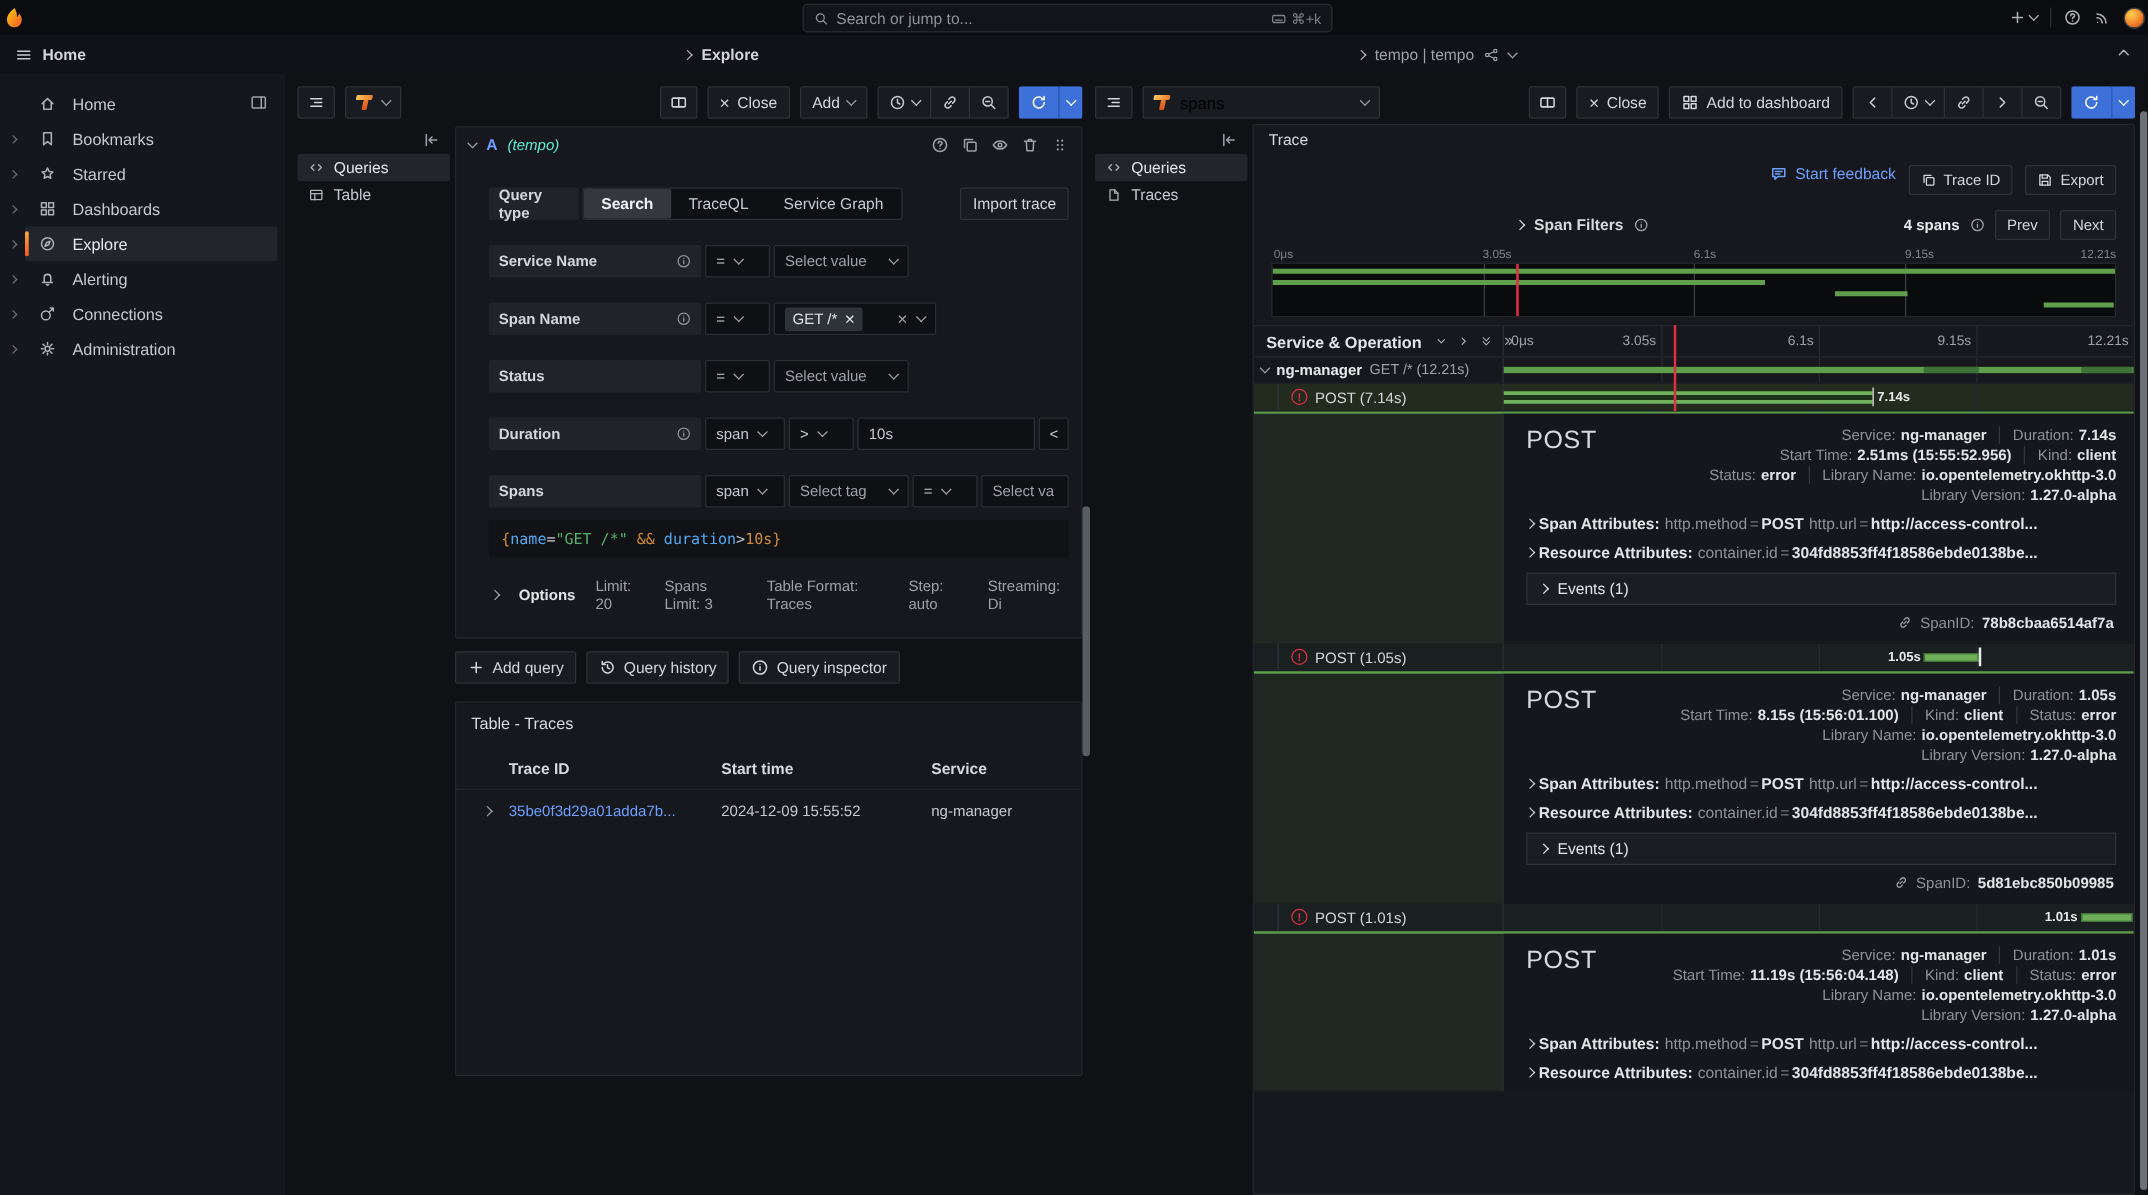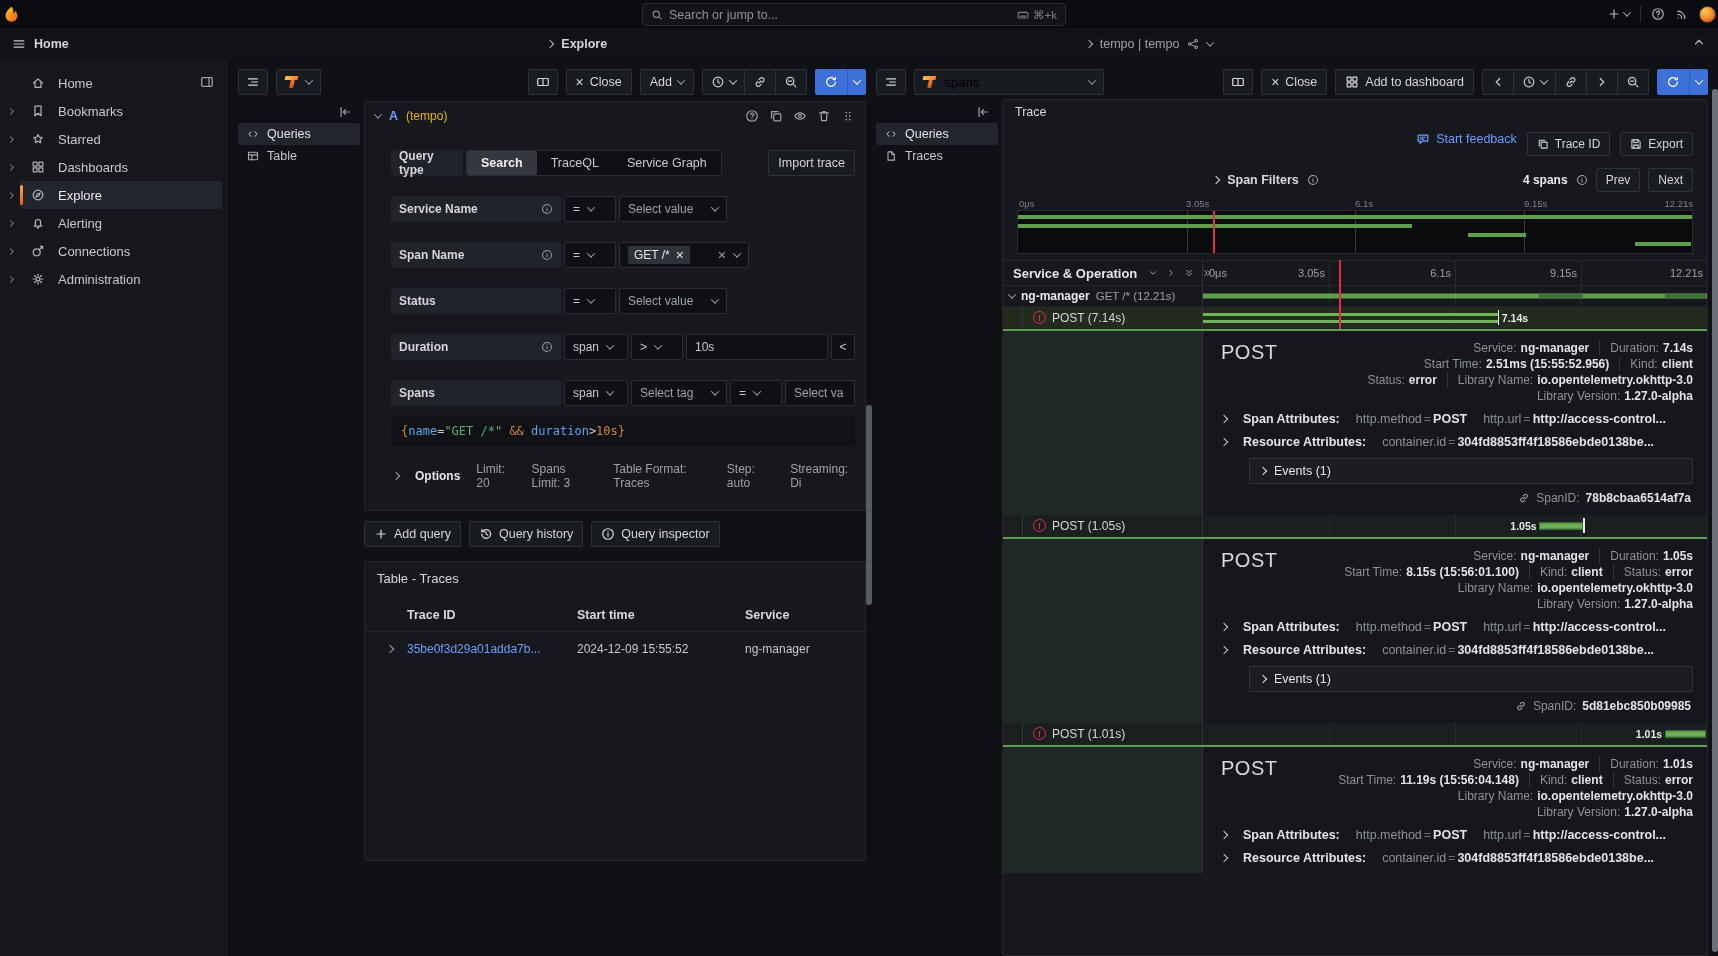--- a/index.html
+++ b/index.html
@@ -89,21 +89,21 @@
   .subnav-item { height:22px; display:flex; align-items:center; gap:8px; padding:0 9px; color:#c7c9d1;
     font-size:12.5px; cursor:pointer; border-radius:2px; }
   .subnav-item.active { background:#22252c; color:#e3e4e8; }
   .subnav-item .si { color:#aeb1b7; display:flex; }
 
   
   .editor-col { flex:1; min-width:0; padding-top:2px; display:flex; flex-direction:column; }
   .qcard { background:#16181d; border:1px solid #23262b; border-radius:2px; overflow:hidden; }
   .qhead { height:28px; display:flex; align-items:center; gap:8px; padding:0 10px; }
   .qhead .refid { color:#6e9fff; font-weight:700; font-size:12.5px; }
-  .qhead .dshint { color:#eab308; }
+  .qhead .dshint { color:#5eead4; font-style:italic; }
   .qhead .hicons { margin-left:auto; display:flex; gap:10px; color:#9da1a8; align-items:center; }
   .qform { padding:4px 10px 10px 26px; display:flex; flex-direction:column; gap:4px; }
   .frow { display:flex; gap:3px; align-items:stretch; height:26px;margin-top:16px; }
   .flabel { width:170px; flex:none; background:#202329; display:flex; align-items:center; gap:6px;
     padding:0 8px; font-weight:700; font-size:12px; color:#d5d6db; border-radius:2px; }
   .flabel .inf { margin-left:auto; color:#8e9299; display:flex; }
   .fcell { background:#0e1014; border:1px solid #2a2d33; border-radius:2px; display:flex; align-items:center;
     gap:6px; padding:0 8px; color:#c7c9d1; }
   .fcell .cv { color:#9da1a8; margin-left:2px; }
   .fcell.grow { flex:1; min-width:0; }
@@ -194,25 +194,25 @@
   .detail { display:flex; border-top:2px solid #5f9e4a; }
   .detail .strip { width:200px; flex:none; background:rgba(95,158,74,0.12); border-right:1px solid #2e3137; }
   .dcard { flex:1; background:#15171c; padding:10px 14px 8px 18px; min-width:0; }
   .dhead { display:flex; }
   .dop { font-size:20px; color:#d8d9dd; letter-spacing:0.5px; }
   .dmeta { margin-left:auto; display:flex; flex-direction:column; gap:2px; }
   .mline { display:flex; justify-content:flex-end; font-size:12px; }
   .mpair { display:flex; gap:4px; }
   .mpair + .mpair { border-left:1px solid #33363c; margin-left:10px; padding-left:10px; }
   .mk { color:#8e9299; } .mv { color:#e3e4e8; font-weight:700; }
-  .attrline { display:flex; align-items:center; gap:16px; margin-top:9px; font-size:12.5px; white-space:nowrap; overflow:hidden; }
+  .attrline { display:flex; align-items:center; gap:4px; margin-top:9px; font-size:12.5px; white-space:nowrap; overflow:hidden; }
   .attrline .al { font-weight:700; color:#e3e4e8; }
   .akey { color:#8e9299; } .aeq { color:#6e7177; padding:0 2px; } .aval { color:#e3e4e8; font-weight:700; }
   .events-box { margin-top:9px; border:1px solid #2e3138; background:#1b1d22; height:26px; display:flex;
-    align-items:center; gap:8px; padding:0 10px; font-size:12.5px; font-weight:500; color:#e3e4e8; cursor:pointer;margin-left:28px; }
+    align-items:center; gap:8px; padding:0 10px; font-size:12.5px; font-weight:500; color:#e3e4e8; cursor:pointer; }
   .spanid-row { display:flex; justify-content:flex-end; align-items:center; gap:6px; padding:7px 2px 2px 0; font-size:12px; }
   .spanid-row .sk { color:#8e9299; } .spanid-row .sv { color:#e3e4e8; font-weight:700; }
   .win-scrollthumb { position:absolute; right:0; top:30px; width:6px; bottom:4px; background:#6c7077; border-radius:3px; }
   .muted { color:#9da1a8; }
 </style>
 </head>
 <body>
 
 <svg width="0" height="0" style="position:absolute">
   <symbol id="i-search" viewBox="0 0 16 16">

